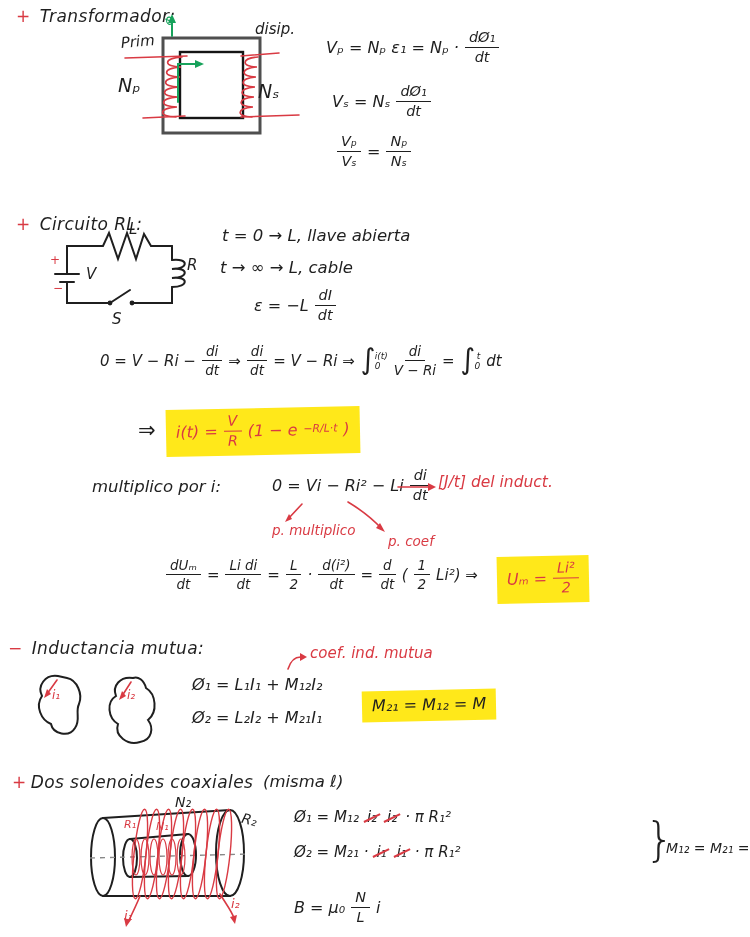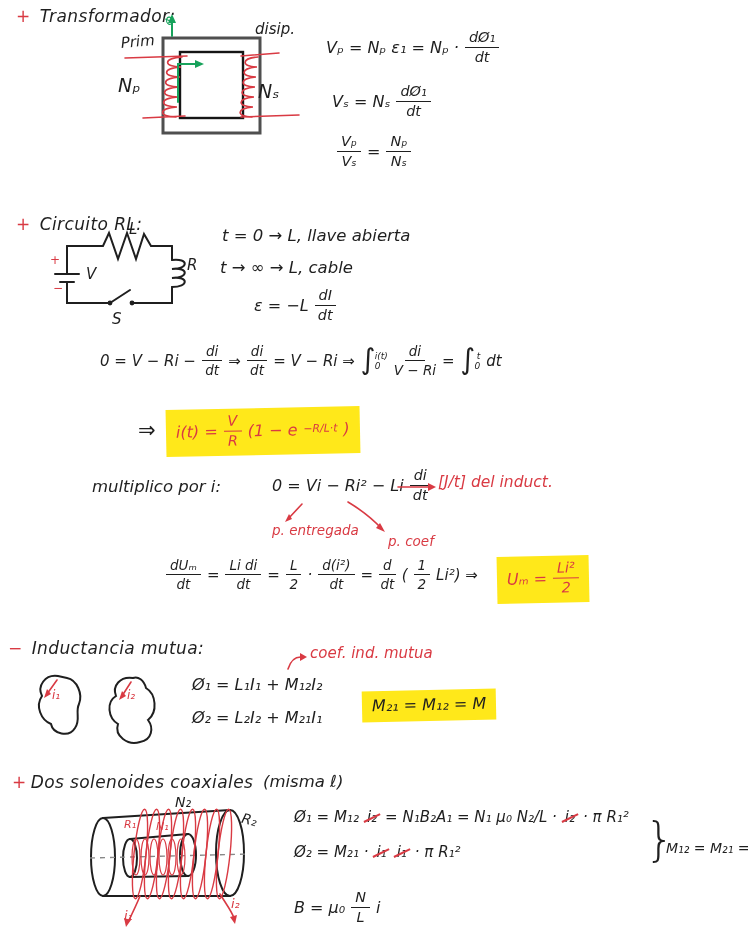--- a/index.html
+++ b/index.html
@@ -191,21 +191,21 @@
   <polygon points="30,3 38,7 30,11" fill="#d93a43"></polygon>
 </svg>
 <span class="rednote" style="left:438px;top:473px;font-size:15.5px">[J/t] del induct.</span>
 
 <svg style="left:270px;top:500px" width="130" height="40" viewBox="0 0 130 40">
   <path class="red-line" d="M32,4 L18,19"></path>
   <polygon points="22,19 15,22 19,14" fill="#d93a43"></polygon>
   <path class="red-line" d="M78,2 Q98,14 112,29"></path>
   <polygon points="106,28 115,32 110,23" fill="#d93a43"></polygon>
 </svg>
-<span class="rednote" style="left:272px;top:522px">p. entregada</span>
+<span class="rednote" style="left:272px;top:522px">p. multiplico</span>
 <span class="rednote" style="left:388px;top:533px">p. coef</span>
 
 <div class="eq sz15" style="left:166px;top:558px">
     <span class="frac">
       <span class="num">dUₘ</span>
       <span class="den">dt</span>
     </span>
     <span class="t">=</span>
     <span class="frac">
       <span class="num">Li di</span>
@@ -315,21 +315,20 @@
 <span class="lbl" style="left:175px;top:794px;font-size:14px">N₂</span>
 <span class="lbl" style="left:244px;top:810px;font-size:14px;transform:rotate(14deg)">R₂</span>
 <span class="lbl red-ink" style="left:124px;top:818px;font-size:11px">R₁</span>
 <span class="lbl red-ink" style="left:156px;top:820px;font-size:11px">N₁</span>
 <span class="lbl red-ink" style="left:124px;top:908px;font-size:13px">i₁</span>
 <span class="lbl red-ink" style="left:231px;top:896px;font-size:13px">i₂</span>
 
 <div class="eq sz15" style="left:294px;top:808px">
     <span class="t">Ø₁ = M₁₂</span>
     <span class="strike">i₂</span>
-    <span class="t">= N₁B₂A₁ = N₁ μ₀ N₂/L ·</span>
     <span class="strike">i₂</span>
     <span class="t">· π R₁²</span>
   </div>
 <div class="eq sz15" style="left:294px;top:843px">
     <span class="t">Ø₂ = M₂₁ ·</span>
     <span class="strike">i₁</span>
     <span class="strike">i₁</span>
     <span class="t">· π R₁²</span>
   </div>
 <span class="brace" style="left:645px;top:816px">}</span>

